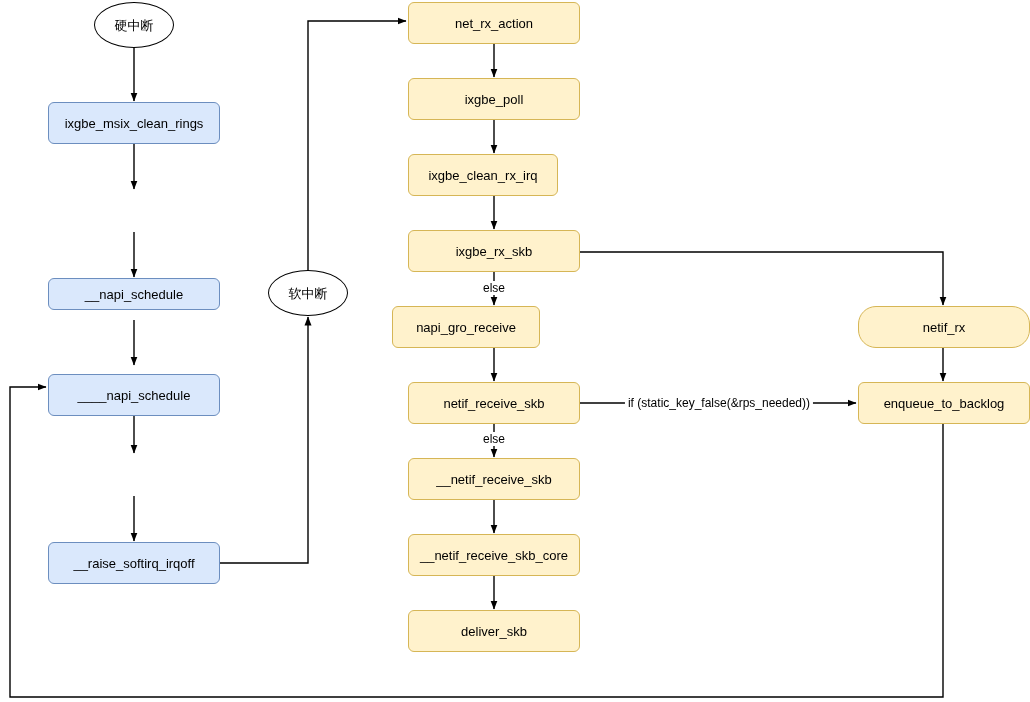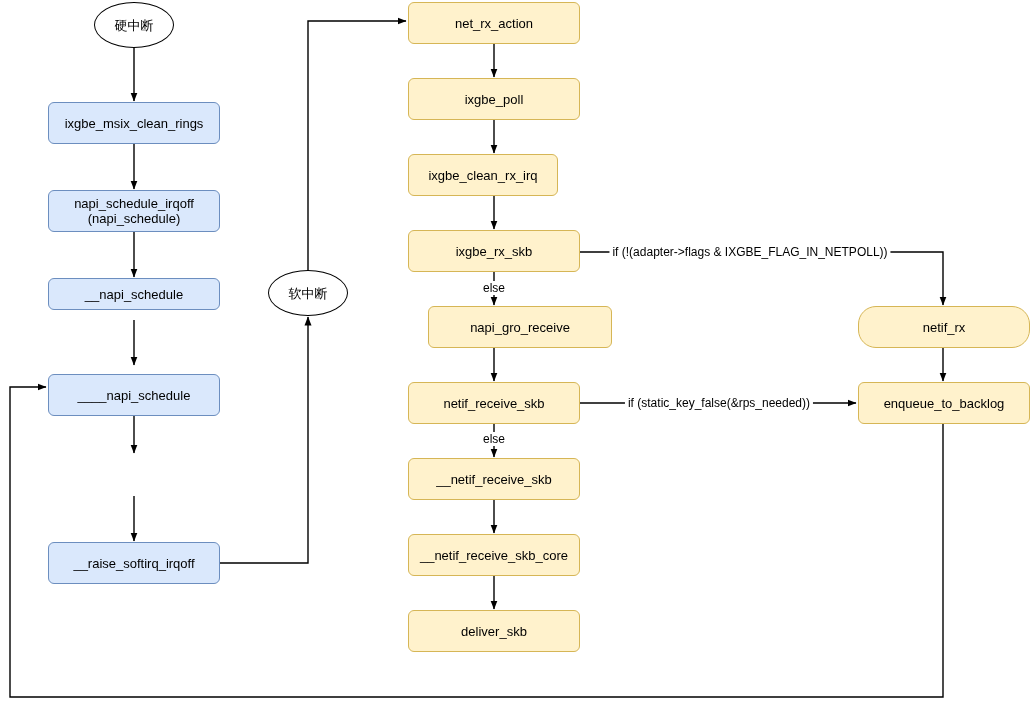--- a/index.html
+++ b/index.html
@@ -97,55 +97,52 @@
       <path d="M494,576 L494,609"></path>
       <path d="M943,348 L943,381"></path>
       <path d="M943,424 L943,697 L10,697 L10,387 L46,387"></path>
     </g>
   </svg>
 
   <div class="node ellipse" style="left:94px; top:2px; width:80px; height:46px;">硬中断</div>
 
   <div class="node blue" style="left:48px; top:102px; width:172px; height:42px;">ixgbe_msix_clean_rings</div>
 
-  <div class="node blue" style="left:48px; top:190px; width:172px; height:42px;">napi_schedule_irqoff
-(napi_schedule)</div>
 
   <div class="node blue" style="left:48px; top:278px; width:172px; height:32px;">__napi_schedule</div>
 
   <div class="node blue" style="left:48px; top:374px; width:172px; height:42px;">____napi_schedule</div>
 
 
   <div class="node blue" style="left:48px; top:542px; width:172px; height:42px;">__raise_softirq_irqoff</div>
 
   <div class="node ellipse" style="left:268px; top:270px; width:80px; height:46px;">软中断</div>
 
   <div class="node yellow" style="left:408px; top:2px; width:172px; height:42px;">net_rx_action</div>
 
   <div class="node yellow" style="left:408px; top:78px; width:172px; height:42px;">ixgbe_poll</div>
 
   <div class="node yellow" style="left:408px; top:154px; width:150px; height:42px;">ixgbe_clean_rx_irq</div>
 
   <div class="node yellow" style="left:408px; top:230px; width:172px; height:42px;">ixgbe_rx_skb</div>
 
-  <div class="node yellow" style="left:428px; top:306px; width:184px; height:42px;">napi_gro_receive</div>
+  <div class="node yellow" style="left:392px; top:306px; width:148px; height:42px;">napi_gro_receive</div>
 
   <div class="node yellow" style="left:408px; top:382px; width:172px; height:42px;">netif_receive_skb</div>
 
   <div class="node yellow" style="left:408px; top:458px; width:172px; height:42px;">__netif_receive_skb</div>
 
   <div class="node yellow" style="left:408px; top:534px; width:172px; height:42px;">__netif_receive_skb_core</div>
 
   <div class="node yellow" style="left:408px; top:610px; width:172px; height:42px;">deliver_skb</div>
 
   <div class="node yellow" style="left:858px; top:306px; width:172px; height:42px;border-radius:18px;">netif_rx</div>
 
   <div class="node yellow" style="left:858px; top:382px; width:172px; height:42px;">enqueue_to_backlog</div>
 
-  <div class="edge-label" style="left:750px; top:252px;">if (!(adapter-&gt;flags &amp; IXGBE_FLAG_IN_NETPOLL))</div>
 
   <div class="edge-label" style="left:494px; top:288px;">else</div>
 
   <div class="edge-label" style="left:719px; top:403px;">if (static_key_false(&amp;rps_needed))</div>
 
   <div class="edge-label" style="left:494px; top:439px;">else</div>
 
 </div>
 
 </body></html>

